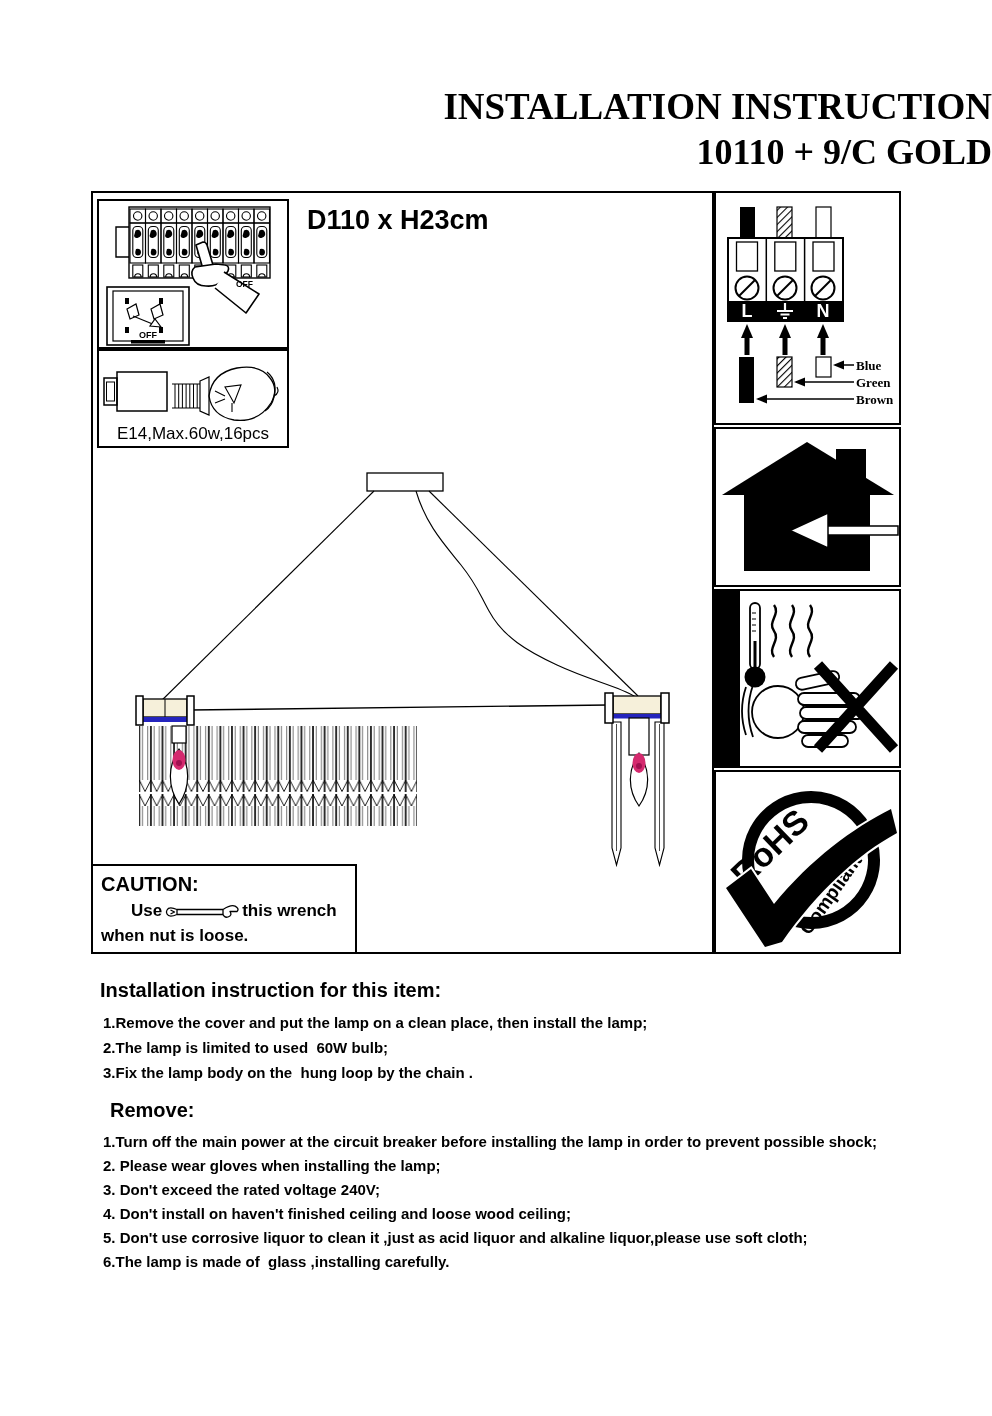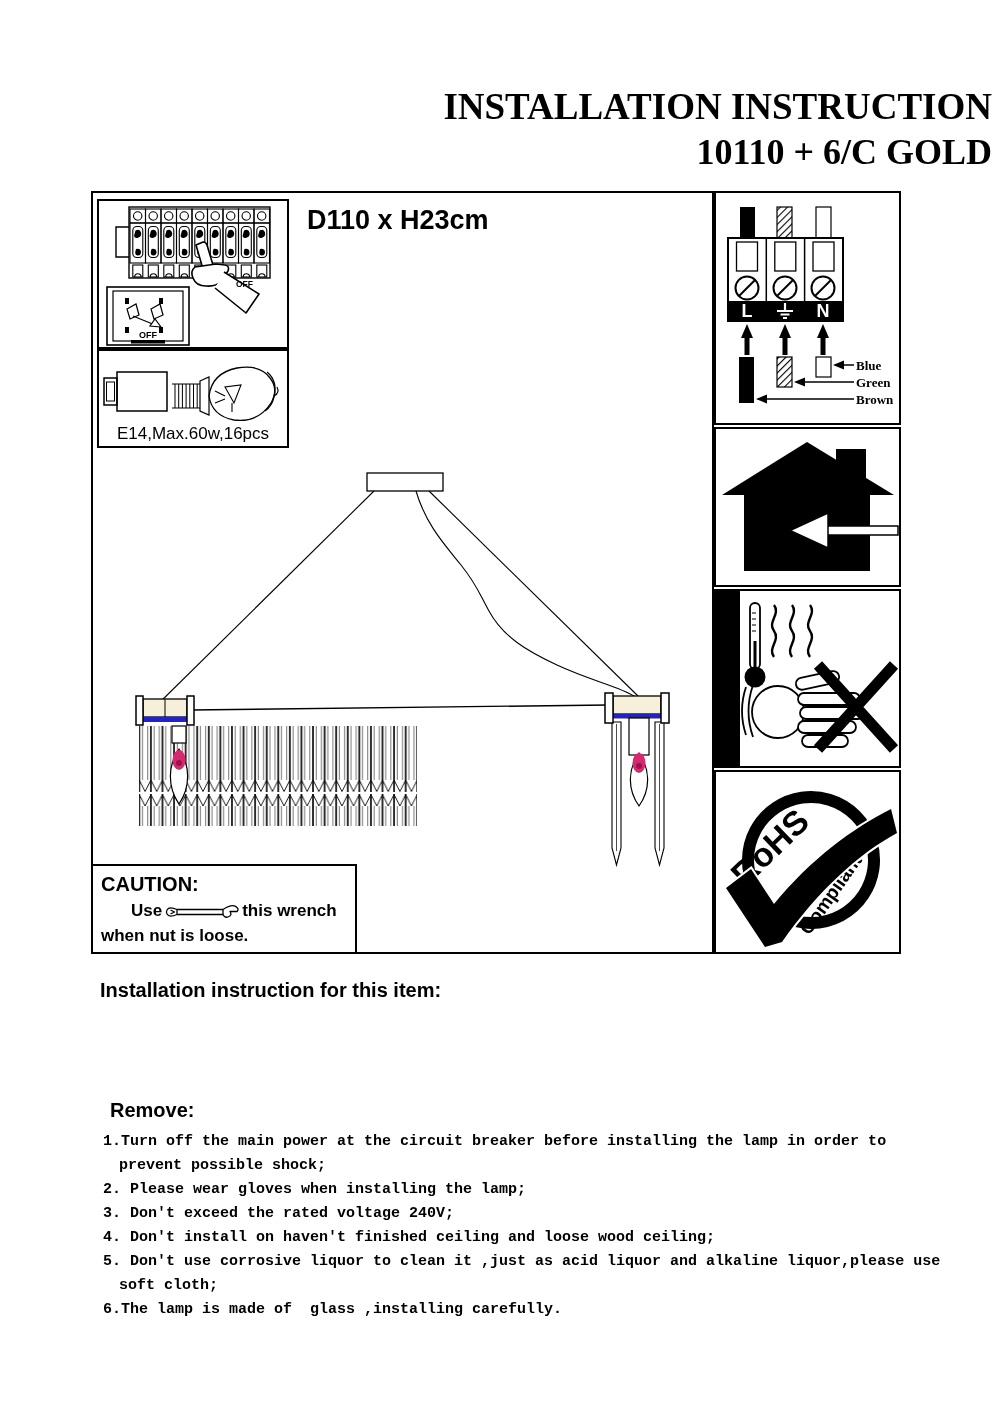--- a/index.html
+++ b/index.html
@@ -23,21 +23,21 @@
   .warn-list li{line-height:24px;padding-left:16px;text-indent:-16px;}
   .rohs-wrap{overflow:hidden;}
 </style>
 </head>
 <body>
 
 <div class="page">
 
   <div class="titles">
     <div class="title-l1">INSTALLATION INSTRUCTION</div>
-    <div class="title-l2">10110 + 6/C GOLD</div>
+    <div class="title-l2">10110 + 9/C GOLD</div>
   </div>
 
   <div class="box" style="left:91px;top:191px;width:623px;height:763px;">
 
     <div class="box" style="left:4px;top:6px;width:192px;height:150px;border-width:2px;">
       <svg width="188" height="146" viewBox="0 0 188 146">
         <defs>
           <g id="brkunit" stroke="#000" stroke-width="1.1" fill="none">
             <rect x="0" y="8" width="15.5" height="14"></rect>
             <circle cx="7.7" cy="15" r="4.2"></circle>
@@ -285,23 +285,28 @@
   <div class="box rohs-wrap" style="left:714px;top:770px;width:187px;height:184px;">
     <svg width="183" height="180" viewBox="0 0 183 180">
       <path d="M37.9,114.6 A63,63 0 1 1 68.4,145.1" fill="none" stroke="#000" stroke-width="12"></path>
       <text x="62" y="84" transform="rotate(-44 62 84)" text-anchor="middle" font-size="34" font-weight="bold" font-family="Liberation Sans, sans-serif">RoHS</text>
       <text x="120" y="126" transform="rotate(-55 120 126)" text-anchor="middle" font-size="19" font-weight="bold" font-family="Liberation Sans, sans-serif">Compliant</text>
       <path d="M10,116 L35,97 L58,132 C95,87 137,56 175,37 L181,61 C142,82 101,120 66,170 L49,175 Z" fill="#000" stroke="#fff" stroke-width="4" paint-order="stroke"></path>
     </svg>
   </div>
 
   <div class="sec-head" style="left:100px;top:979px;">Installation instruction for this item:</div>
+  <ul class="doc-list" style="left:103px;top:1010px;width:700px;">
+    <li>1.Remove the cover and put the lamp on a clean place, then install the lamp;</li>
+    <li>2.The lamp is limited to used  60W bulb;</li>
+    <li>3.Fix the lamp body on the  hung loop by the chain .</li>
+  </ul>
 
   <div class="sec-head" style="left:110px;top:1099px;">Remove:</div>
-  <ul class="doc-list warn-list" style="left:103px;top:1130px;width:840px;font-family:Liberation Mono, monospace;">
+  <ul class="doc-list warn-list" style="left:103px;top:1130px;width:840px;">
     <li>1.Turn off the main power at the circuit breaker before installing the lamp in order to prevent possible shock;</li>
     <li>2. Please wear gloves when installing the lamp;</li>
     <li>3. Don't exceed the rated voltage 240V;</li>
     <li>4. Don't install on haven't finished ceiling and loose wood ceiling;</li>
     <li>5. Don't use corrosive liquor to clean it ,just as acid liquor and alkaline liquor,please use soft cloth;</li>
     <li>6.The lamp is made of  glass ,installing carefully.</li>
   </ul>
 
 </div>
 

